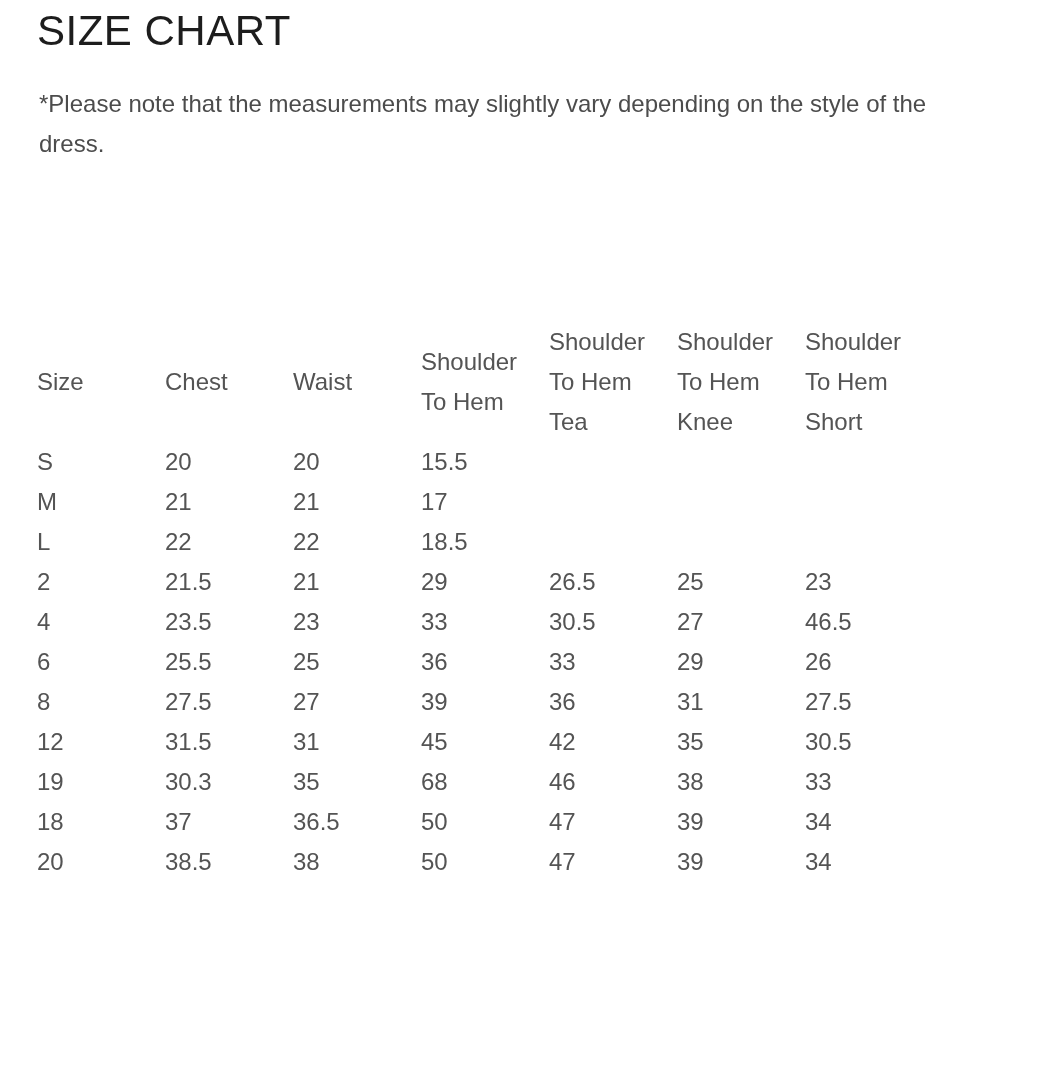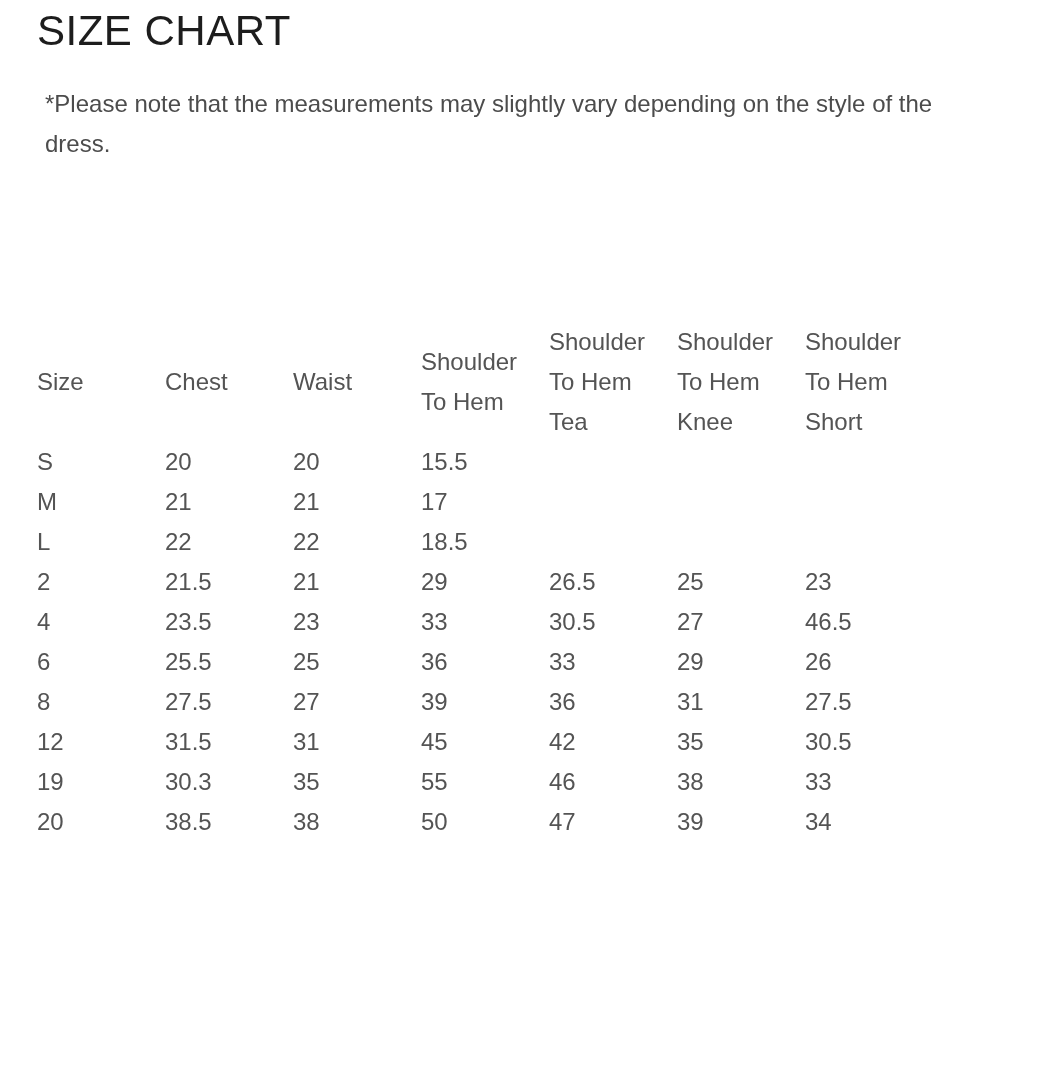--- a/index.html
+++ b/index.html
@@ -18,21 +18,21 @@
   }
   .page-title {
     margin: 0 0 30px 0;
     font-size: 42px;
     line-height: 1.1;
     font-weight: 500;
     letter-spacing: 0.5px;
     color: #1d1d1d;
   }
   .note {
-    margin: 8px;
+    margin: 2px;
     max-width: 890px;
     font-size: 24px;
     line-height: 40px;
     color: #4c4c4c;
   }
   table.size-chart {
     margin-top: 158px;
     border-collapse: collapse;
     table-layout: fixed;
     font-size: 24px;
@@ -146,24 +146,33 @@
           <td>31</td>
           <td>45</td>
           <td>42</td>
           <td>35</td>
           <td>30.5</td>
         </tr>
         <tr>
           <td>19</td>
           <td>30.3</td>
           <td>35</td>
-          <td>55</td>
+          <td>68</td>
           <td>46</td>
           <td>38</td>
           <td>33</td>
+        </tr>
+        <tr>
+          <td>18</td>
+          <td>37</td>
+          <td>36.5</td>
+          <td>50</td>
+          <td>47</td>
+          <td>39</td>
+          <td>34</td>
         </tr>
         <tr>
           <td>20</td>
           <td>38.5</td>
           <td>38</td>
           <td>50</td>
           <td>47</td>
           <td>39</td>
           <td>34</td>
         </tr>

